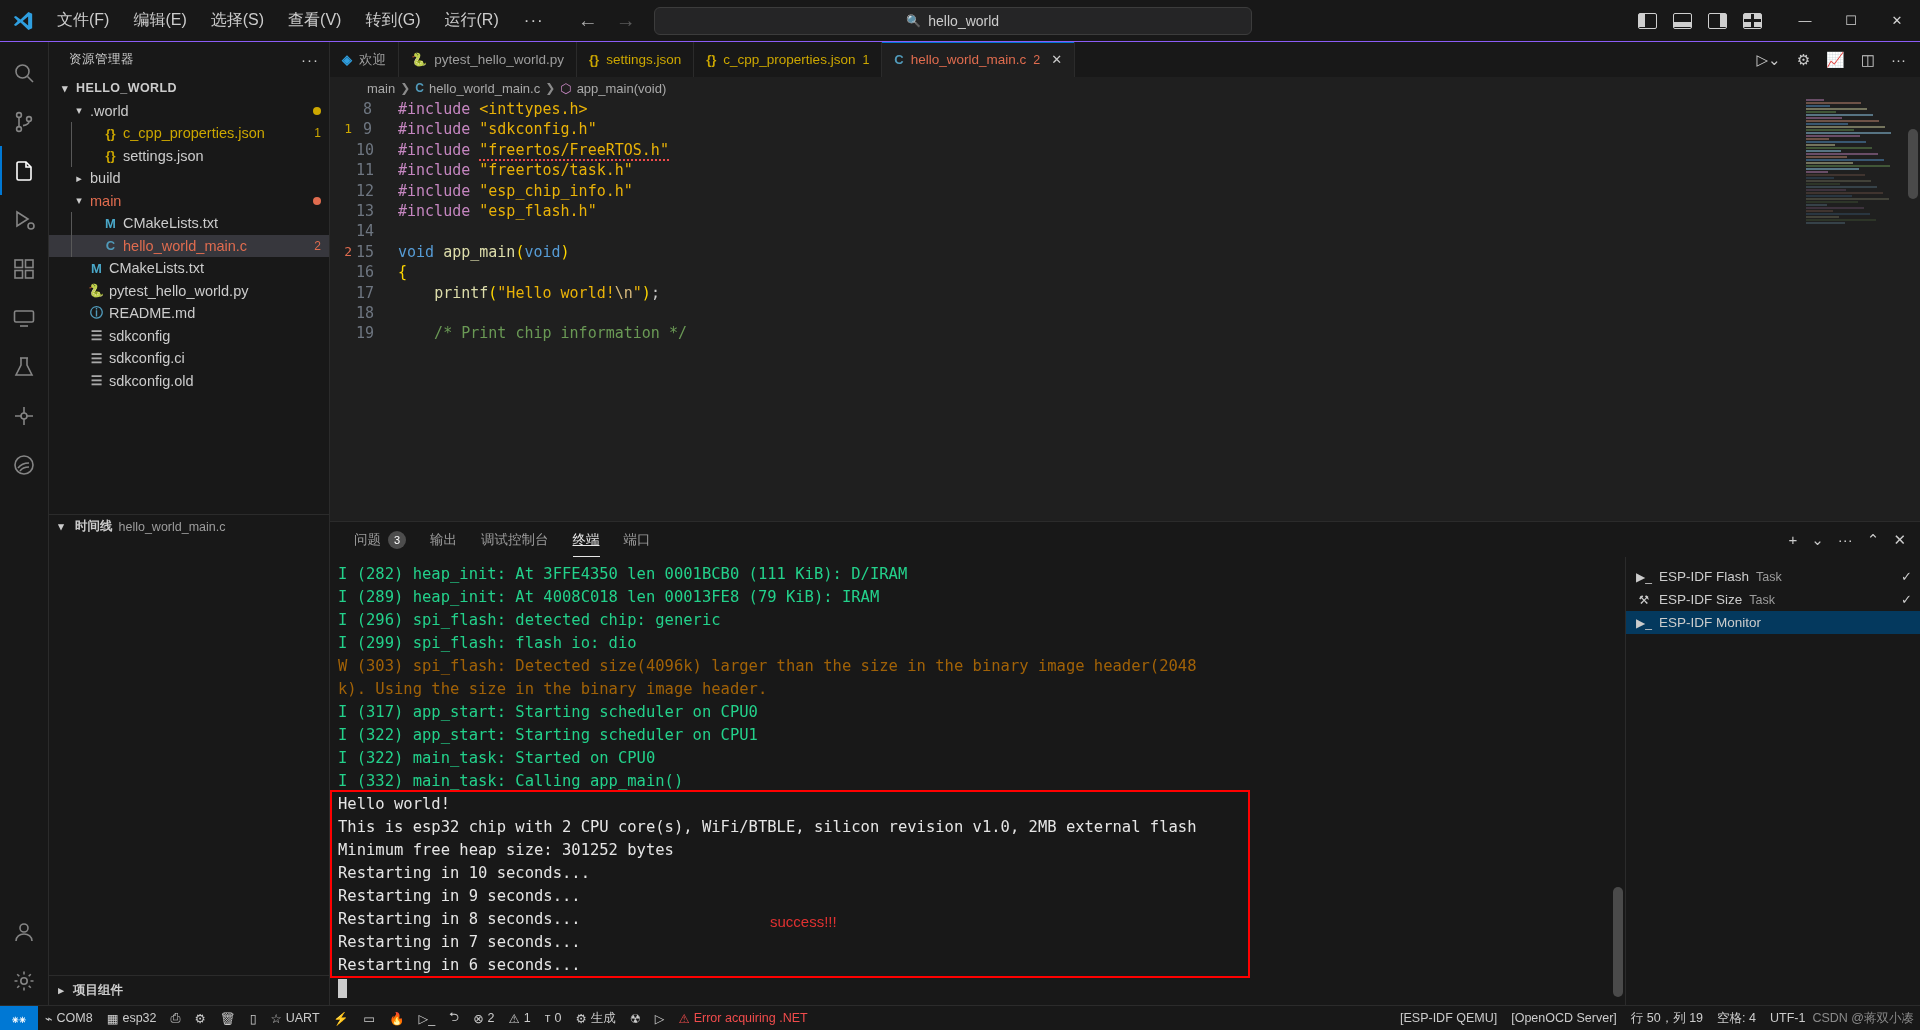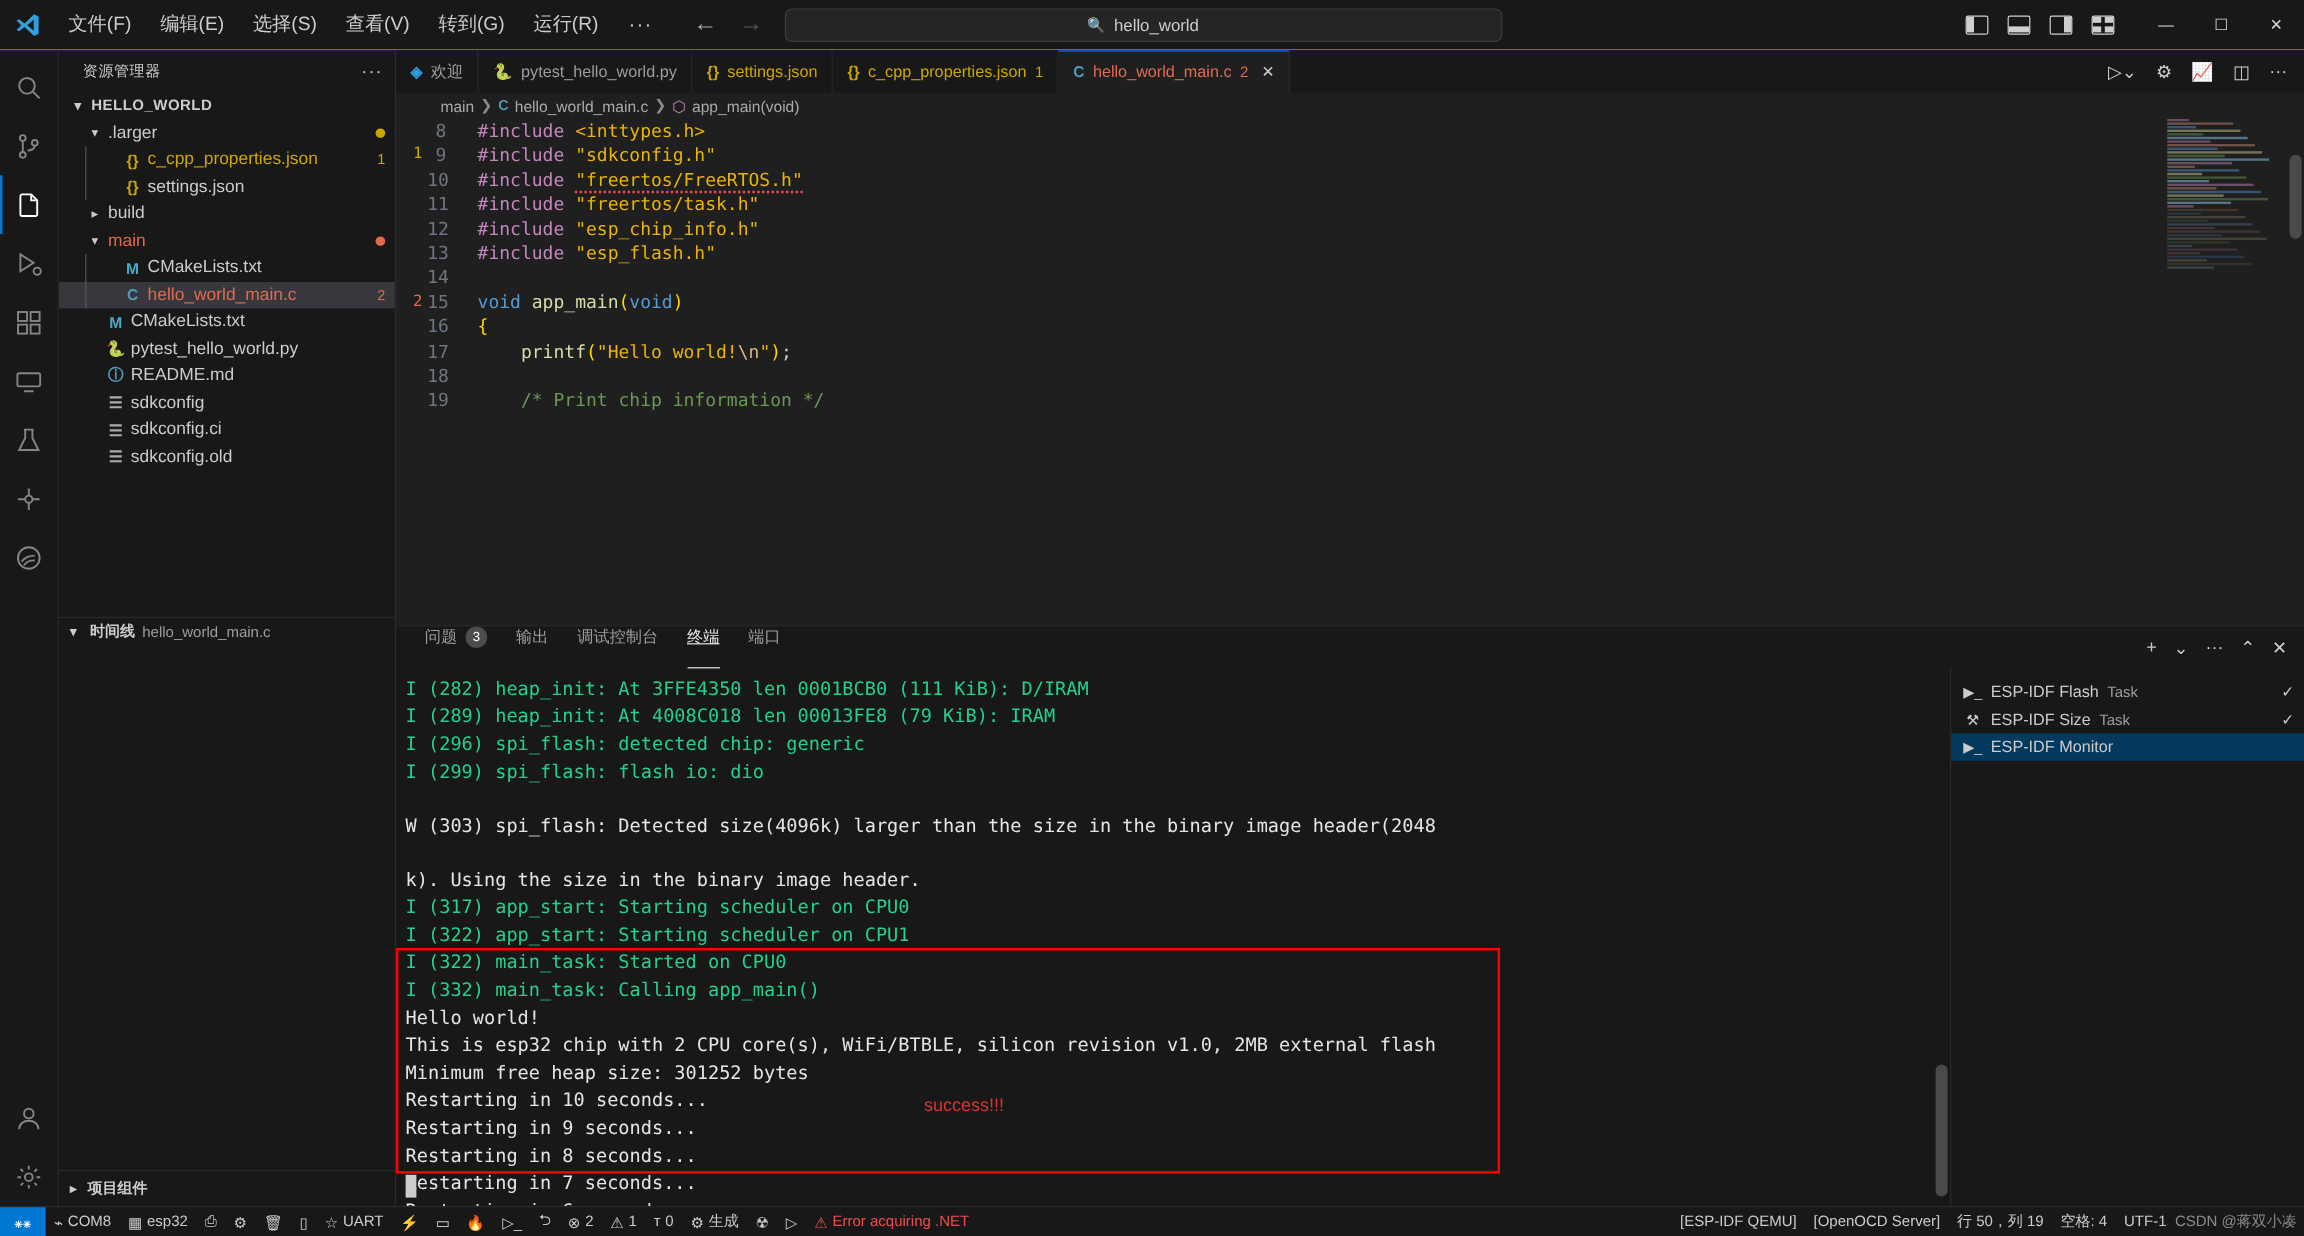--- a/index.html
+++ b/index.html
@@ -112,33 +112,33 @@
   .k-type { color: #569cd6; }
   .k-fn { color: #dcdcaa; }
   .k-punc { color: #ffd700; }
   .k-com { color: #6a9955; }
   .k-esc { color: #d7ba7d; }
   .squiggle { border-bottom: 2px dotted #f14c4c; }
 
   
   .panel { height: 484px; background: #181818; display:flex; flex-direction:column; flex:none; border-top:1px solid #2b2b2b; }
   .panel-tabs { height: 35px; display:flex; align-items:center; padding-left: 12px; gap: 0; }
-  .ptab { font-size: 13.5px; color:#9d9d9d; padding: 0 12px; height:35px; display:flex; gap:7px; position:relative; }
+  .ptab { font-size: 13.5px; color:#9d9d9d; padding: 0 12px; height:35px; display:flex; align-items:center; gap:7px; position:relative; }
   .ptab.active { color: #e7e7e7; text-decoration: underline; }
   .ptab.active::after { content:""; position:absolute; left:12px; right:12px; bottom:0; height:1px; background:#e7e7e7; }
   .pbadge { background: #4d4d4d; color:#fff; border-radius: 9px; min-width:18px; height:18px; font-size:11px; display:flex; align-items:center; justify-content:center; padding:0 5px; }
   .panel-actions { margin-left:auto; display:flex; align-items:center; gap:14px; padding-right:14px; color:#cccccc; font-size:15px; }
   .panel-body { flex:1; display:flex; min-height:0; }
   .term-out {
     flex:1; min-width:0; position:relative; overflow:hidden;
     font-family: "DejaVu Sans Mono", monospace; font-size: 15.5px; line-height: 23px;
     padding: 6px 0 0 8px; white-space: pre;
   }
   .t-green { color:#23d18b; }
-  .t-yellow { color:#e5e5e5;margin-top:22px; }
+  .t-yellow { color:#a16207; }
   .t-white { color:#e5e5e5; }
   .hl-box { position:absolute; border: 2px solid #ff0000; }
   .success-note { position:absolute; color:#e03131; font-size:15px; font-family:"Liberation Sans",sans-serif; }
   .cursor-blk { position:absolute; width: 9px; height: 19px; background:#cccccc; }
   .term-list { width: 295px; background:#181818; border-left:1px solid #2b2b2b; padding-top: 8px; flex:none; }
   .tl-row { height: 23px; display:flex; align-items:center; gap:7px; font-size:13.5px; color:#cccccc; padding: 0 8px 0 10px; }
   .tl-row.active { background:#04395e; }
   .tl-row .sub { color:#9d9d9d; font-size:12.5px; }
   .tl-chk { margin-left:auto; color:#cccccc; font-size:13px; }
   .tl-ic { width:16px; display:flex; justify-content:center; font-size:12px; }
@@ -290,21 +290,21 @@
         <span class="sb-title">资源管理器</span>
         <span class="sb-dots">···</span>
       </div>
       <div class="tree" id="tree">
           <div class="row root" style="padding-left: 8px;">
             <span class="twisty">▾</span>
             <span class="fname">HELLO_WORLD</span>
           </div>
           <div class="row" style="padding-left: 22px;">
             <span class="twisty">▾</span>
-            <span class="fname">.larger</span>
+            <span class="fname">.world</span>
             <span class="dot" style="background: rgb(204, 167, 0);"></span>
           </div>
           <div class="row" style="padding-left: 36px;">
             <div class="indent-guide" style="left: 22px;"></div>
             <span class="twisty"></span>
             <span class="ficon" style="color: rgb(204, 167, 0);">{}</span>
             <span class="fname" style="color: rgb(204, 167, 0);">c_cpp_properties.json</span>
             <span class="badge-num" style="color: rgb(204, 167, 0);">1</span>
           </div>
           <div class="row" style="padding-left: 36px;">

